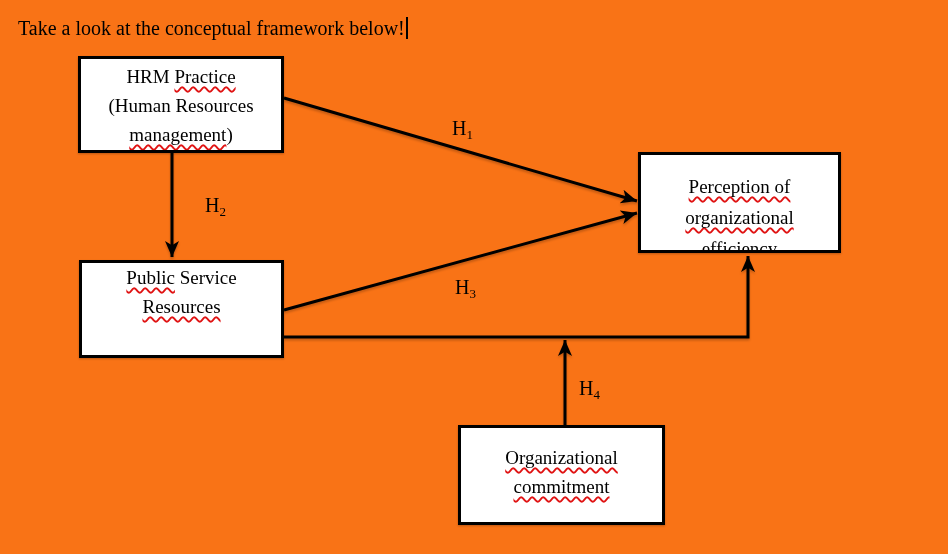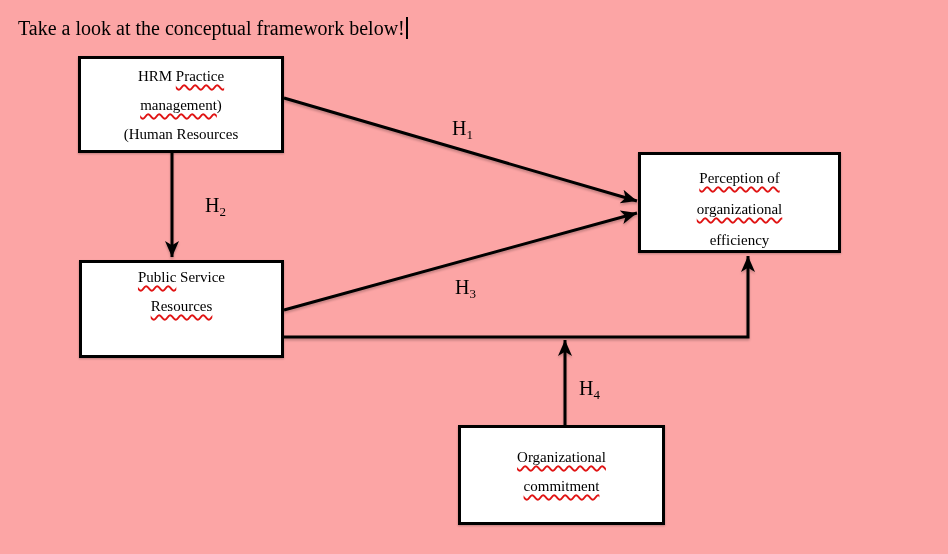--- a/index.html
+++ b/index.html
@@ -1,21 +1,21 @@
 <!DOCTYPE html>
 <html><head>
 <meta charset="utf-8">
 <style>
   html, body {
     margin: 0; padding: 0; background: #ffffff;
   }
   .canvas {
     position: relative;
     width: 948px; height: 554px;
-    background: #fca5a5;
+    background: #f97316;
     font-family: "Liberation Serif", "DejaVu Serif", serif;
     color: #000000;
     overflow: hidden;
     text-decoration: underline;
   }
   .intro {
     position: absolute;
     left: 18px; top: 14px;
     margin: 0;
     font-size: 20px;
@@ -32,29 +32,29 @@
   .connectors {
     position: absolute; left: 0; top: 0;
     filter: drop-shadow(0px 2px 1px rgba(0,0,0,0.22));
   }
   .box {
     position: absolute;
     box-sizing: border-box;
     border: 3px solid #000000;
     background: #ffffff;
     text-align: center;
-    font-size: 15px;
+    font-size: 19px;
     line-height: 29px;
     overflow: hidden;
     box-shadow: 0px 1px 2px rgba(0,0,0,0.25);
   }
   .box-line { white-space: nowrap; }
   #box-hrm        { left: 78px;  top: 56px;  width: 206px; height: 97px;  padding-top: 3px; }
   #box-psm        { left: 79px;  top: 260px; width: 205px; height: 98px;  }
-  #box-perception { left: 638px; top: 152px; width: 203px; height: 101px; padding-top: 8px; line-height: 31px; }
+  #box-perception { left: 638px; top: 152px; width: 203px; height: 101px; padding-top: 16px; line-height: 31px; }
   #box-commitment { left: 458px; top: 425px; width: 207px; height: 100px; padding-top: 15px; }
   .sq {
     text-decoration-line: underline;
     text-decoration-style: wavy;
     text-decoration-color: #e01313;
     text-decoration-thickness: 1.5px;
     text-underline-offset: 3px;
     text-decoration-skip-ink: none;
   }
   .hlab {
@@ -97,22 +97,22 @@
     <g>
       <polyline points="284,337 748,337 748,256" fill="none" stroke="#000000" stroke-width="3" marker-end="url(#ah)"></polyline>
     </g>
     <g>
       <line x1="565" y1="425" x2="565" y2="340" stroke="#000000" stroke-width="3" marker-end="url(#ah)"></line>
     </g>
   </svg>
 
   <div class="box" id="box-hrm">
     <div class="box-line"><span>HRM </span><span class="sq">Practice</span></div>
+    <div class="box-line"><span>(Human Resources</span></div>
     <div class="box-line"><span class="sq">management</span><span>)</span></div>
-    <div class="box-line"><span>(Human Resources</span></div>
   </div>
 
   <div class="box" id="box-psm">
     <div class="box-line"><span class="sq">Public</span><span> Service</span></div>
     <div class="box-line"><span class="sq">Resources</span></div>
   </div>
 
   <div class="box" id="box-perception">
     <div class="box-line"><span class="sq">Perception of</span></div>
     <div class="box-line"><span class="sq">organizational</span></div>

